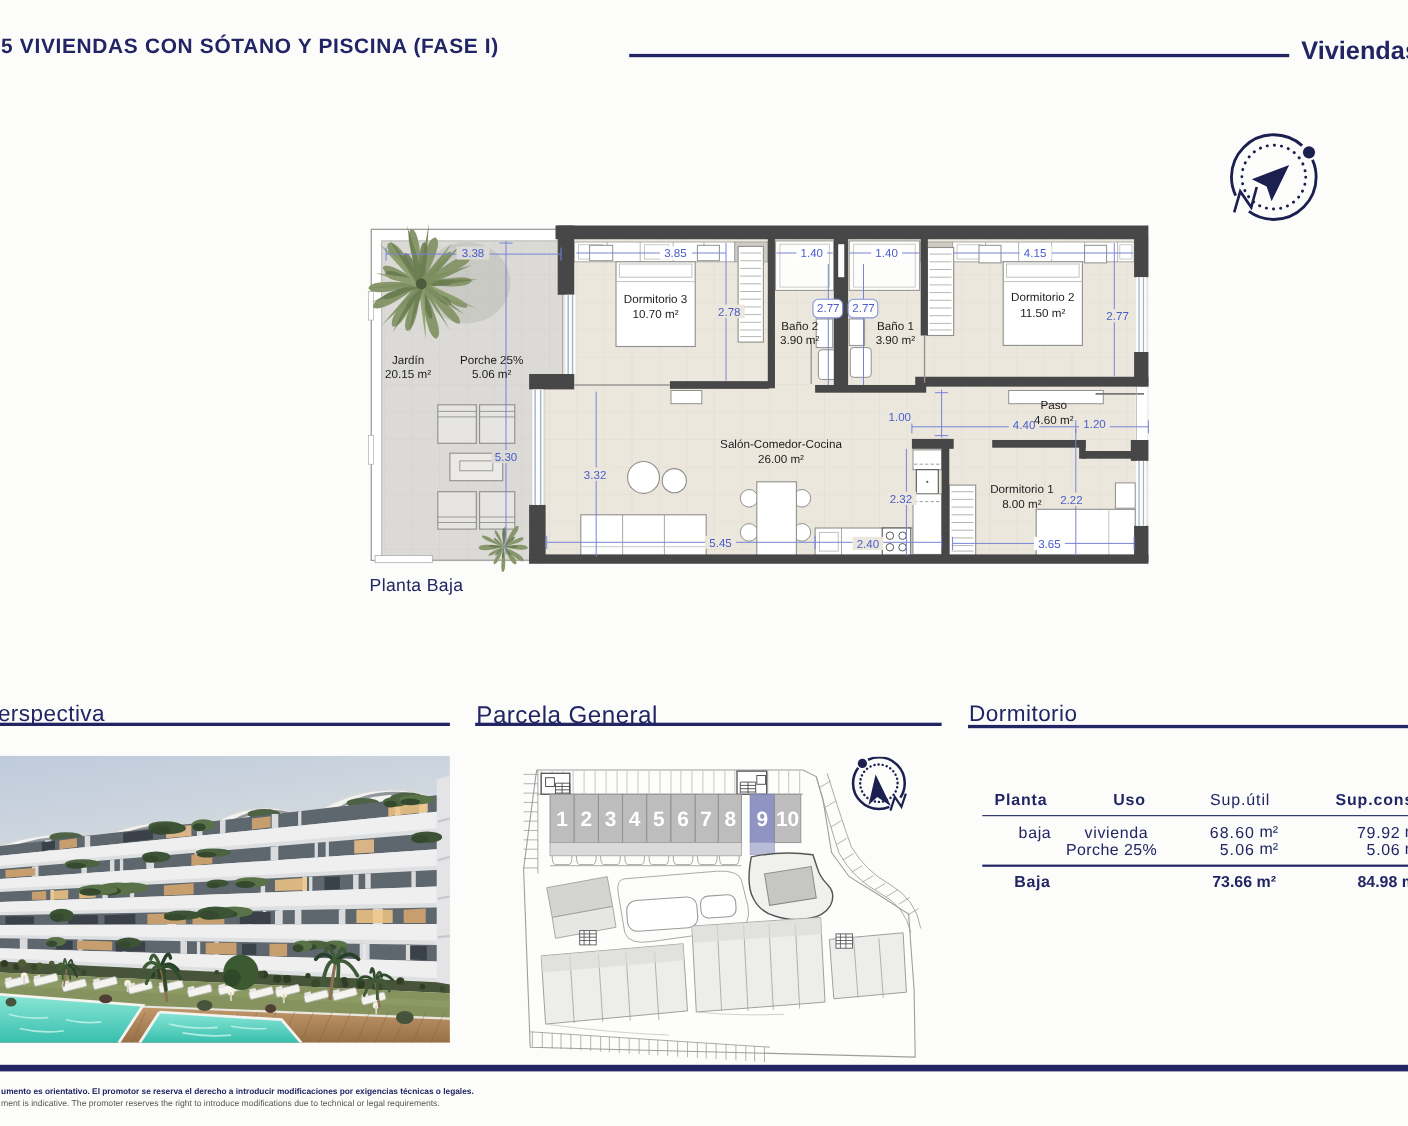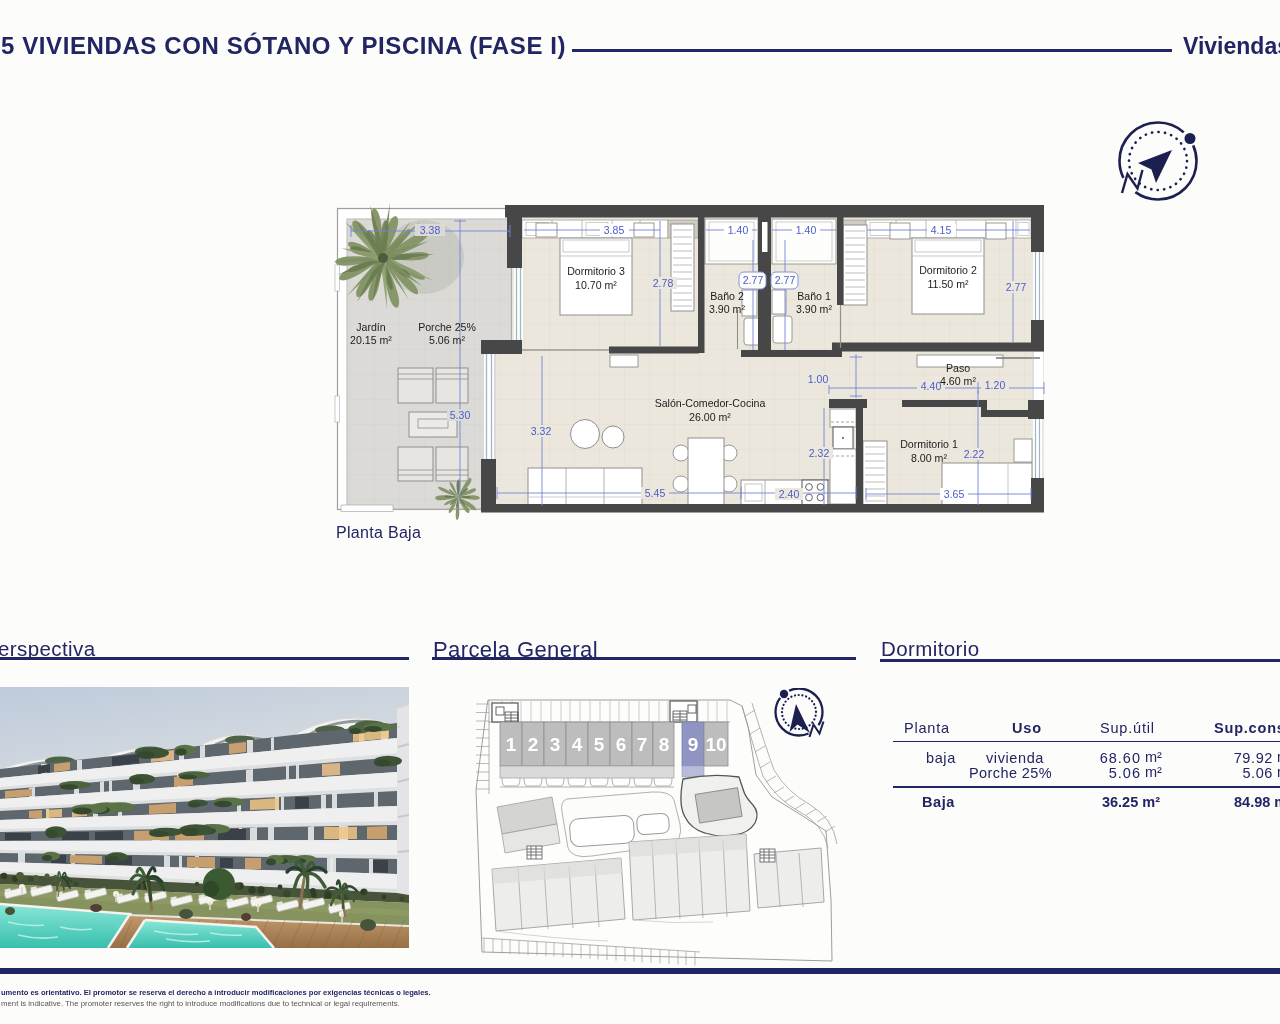--- a/index.html
+++ b/index.html
@@ -5,21 +5,21 @@
   html,body{margin:0;padding:0;background:#fcfcfb;}
   body{width:1280px;height:1024px;overflow:hidden;font-family:"Liberation Sans",sans-serif;}
   .abs{position:absolute;}
   #page{position:relative;width:1280px;height:1024px;overflow:hidden;}
   .navy{color:#212563;}
 </style>
 </head>
 <body>
 <div id="page">
 
-<div class="abs navy" style="left:1px;top:32px;font-size:24px;font-weight:bold;letter-spacing:0.6px;white-space:nowrap;">5 VIVIENDAS CON SÓTANO Y PISCINA (FASE I)</div>
+<div class="abs navy" style="left:1px;top:32px;font-size:19px;font-weight:bold;letter-spacing:0.6px;white-space:nowrap;">5 VIVIENDAS CON SÓTANO Y PISCINA (FASE I)</div>
 
 <div class="abs" style="left:572px;top:49px;width:600px;height:3px;background:#212563;"></div>
 
 <div class="abs navy" style="left:1183px;top:33px;font-size:23px;font-weight:bold;white-space:nowrap;">Viviendas</div>
 
 <svg class="abs" style="left:1110px;top:112px;" width="100" height="100" viewBox="1110 112 100 100">
 
   <circle cx="1158" cy="161" r="38.5" fill="none" stroke="#1c2050" stroke-width="2.6" pathLength="360" stroke-dasharray="126 28 158 24 24 0"></circle>
 
   <circle cx="1158" cy="161" r="29" fill="none" stroke="#1c2050" stroke-width="2.6" pathLength="360" stroke-dasharray="0.4 12.5" stroke-linecap="round"></circle>
@@ -988,21 +988,21 @@
 <path d="M809.5,737 L813.5,724.5 L819.5,733.5 L823.5,721.5" fill="none" stroke="#1c2050" stroke-width="2"></path>
 </g>
 </svg>
 
 <div class="abs navy" style="left:881px;top:637px;font-size:20.5px;letter-spacing:0.4px;">Dormitorio</div>
 
 <div class="abs" style="left:880px;top:659px;width:400px;height:3px;background:#212563;"></div>
 
 <div class="abs navy" style="left:893px;top:704px;width:387px;font-size:14.5px;">
 
-  <div class="abs" style="left:11px;top:16px;font-weight:normal;letter-spacing:0.8px;white-space:nowrap;">Planta</div>
+  <div class="abs" style="left:11px;top:16px;font-weight:bold;letter-spacing:0.8px;white-space:nowrap;">Planta</div>
   <div class="abs" style="left:119px;top:16px;font-weight:bold;letter-spacing:0.8px;white-space:nowrap;">Uso</div>
   <div class="abs" style="left:207px;top:16px;font-weight:normal;letter-spacing:0.8px;white-space:nowrap;">Sup.útil</div>
   <div class="abs" style="left:321px;top:16px;font-weight:bold;letter-spacing:0.8px;white-space:nowrap;">Sup.construida</div>
 
   <div class="abs" style="left:0px;top:36.5px;width:387px;height:1.6px;background:#212563;"></div>
 
   <div class="abs" style="left:33px;top:46px;letter-spacing:0.6px;">baja</div>
   <div class="abs" style="left:93px;top:46px;letter-spacing:0.6px;">vivienda</div>
   <div class="abs" style="left:180px;top:46px;width:68px;text-align:right;letter-spacing:1px;white-space:nowrap;">68.60</div>
   <div class="abs" style="left:252px;top:45px;white-space:nowrap;">m²</div>
@@ -1011,21 +1011,21 @@
 
   <div class="abs" style="left:76px;top:61px;letter-spacing:0.4px;white-space:nowrap;">Porche 25%</div>
   <div class="abs" style="left:180px;top:61px;width:68px;text-align:right;letter-spacing:1px;white-space:nowrap;">5.06</div>
   <div class="abs" style="left:252px;top:60px;white-space:nowrap;">m²</div>
   <div class="abs" style="left:300px;top:61px;width:80px;text-align:right;letter-spacing:0.6px;white-space:nowrap;">5.06</div>
   <div class="abs" style="left:384px;top:60px;white-space:nowrap;">m²</div>
 
   <div class="abs" style="left:0px;top:82px;width:387px;height:1.6px;background:#212563;"></div>
 
   <div class="abs" style="left:29px;top:90px;font-weight:bold;letter-spacing:0.6px;">Baja</div>
-  <div class="abs" style="left:205px;top:90px;width:62px;text-align:right;font-weight:bold;white-space:nowrap;">36.25 m²</div>
+  <div class="abs" style="left:205px;top:90px;width:62px;text-align:right;font-weight:bold;white-space:nowrap;">73.66 m²</div>
   <div class="abs" style="left:341px;top:90px;font-weight:bold;white-space:nowrap;">84.98 m²</div>
 </div>
 
 <div class="abs" style="left:0px;top:968px;width:1280px;height:6px;background:#212563;"></div>
 
 <div class="abs" style="left:1px;top:988px;font-size:11px;font-weight:bold;color:#212563;white-space:nowrap;transform:scale(0.687);transform-origin:0 0;">umento es orientativo. El promotor se reserva el derecho a introducir modificaciones por exigencias técnicas o legales.</div>
 
 <div class="abs" style="left:1px;top:999px;font-size:11px;color:#555;white-space:nowrap;transform:scale(0.71);transform-origin:0 0;">ment is indicative. The promoter reserves the right to introduce modifications due to technical or legal requirements.</div>
 
 </div>

